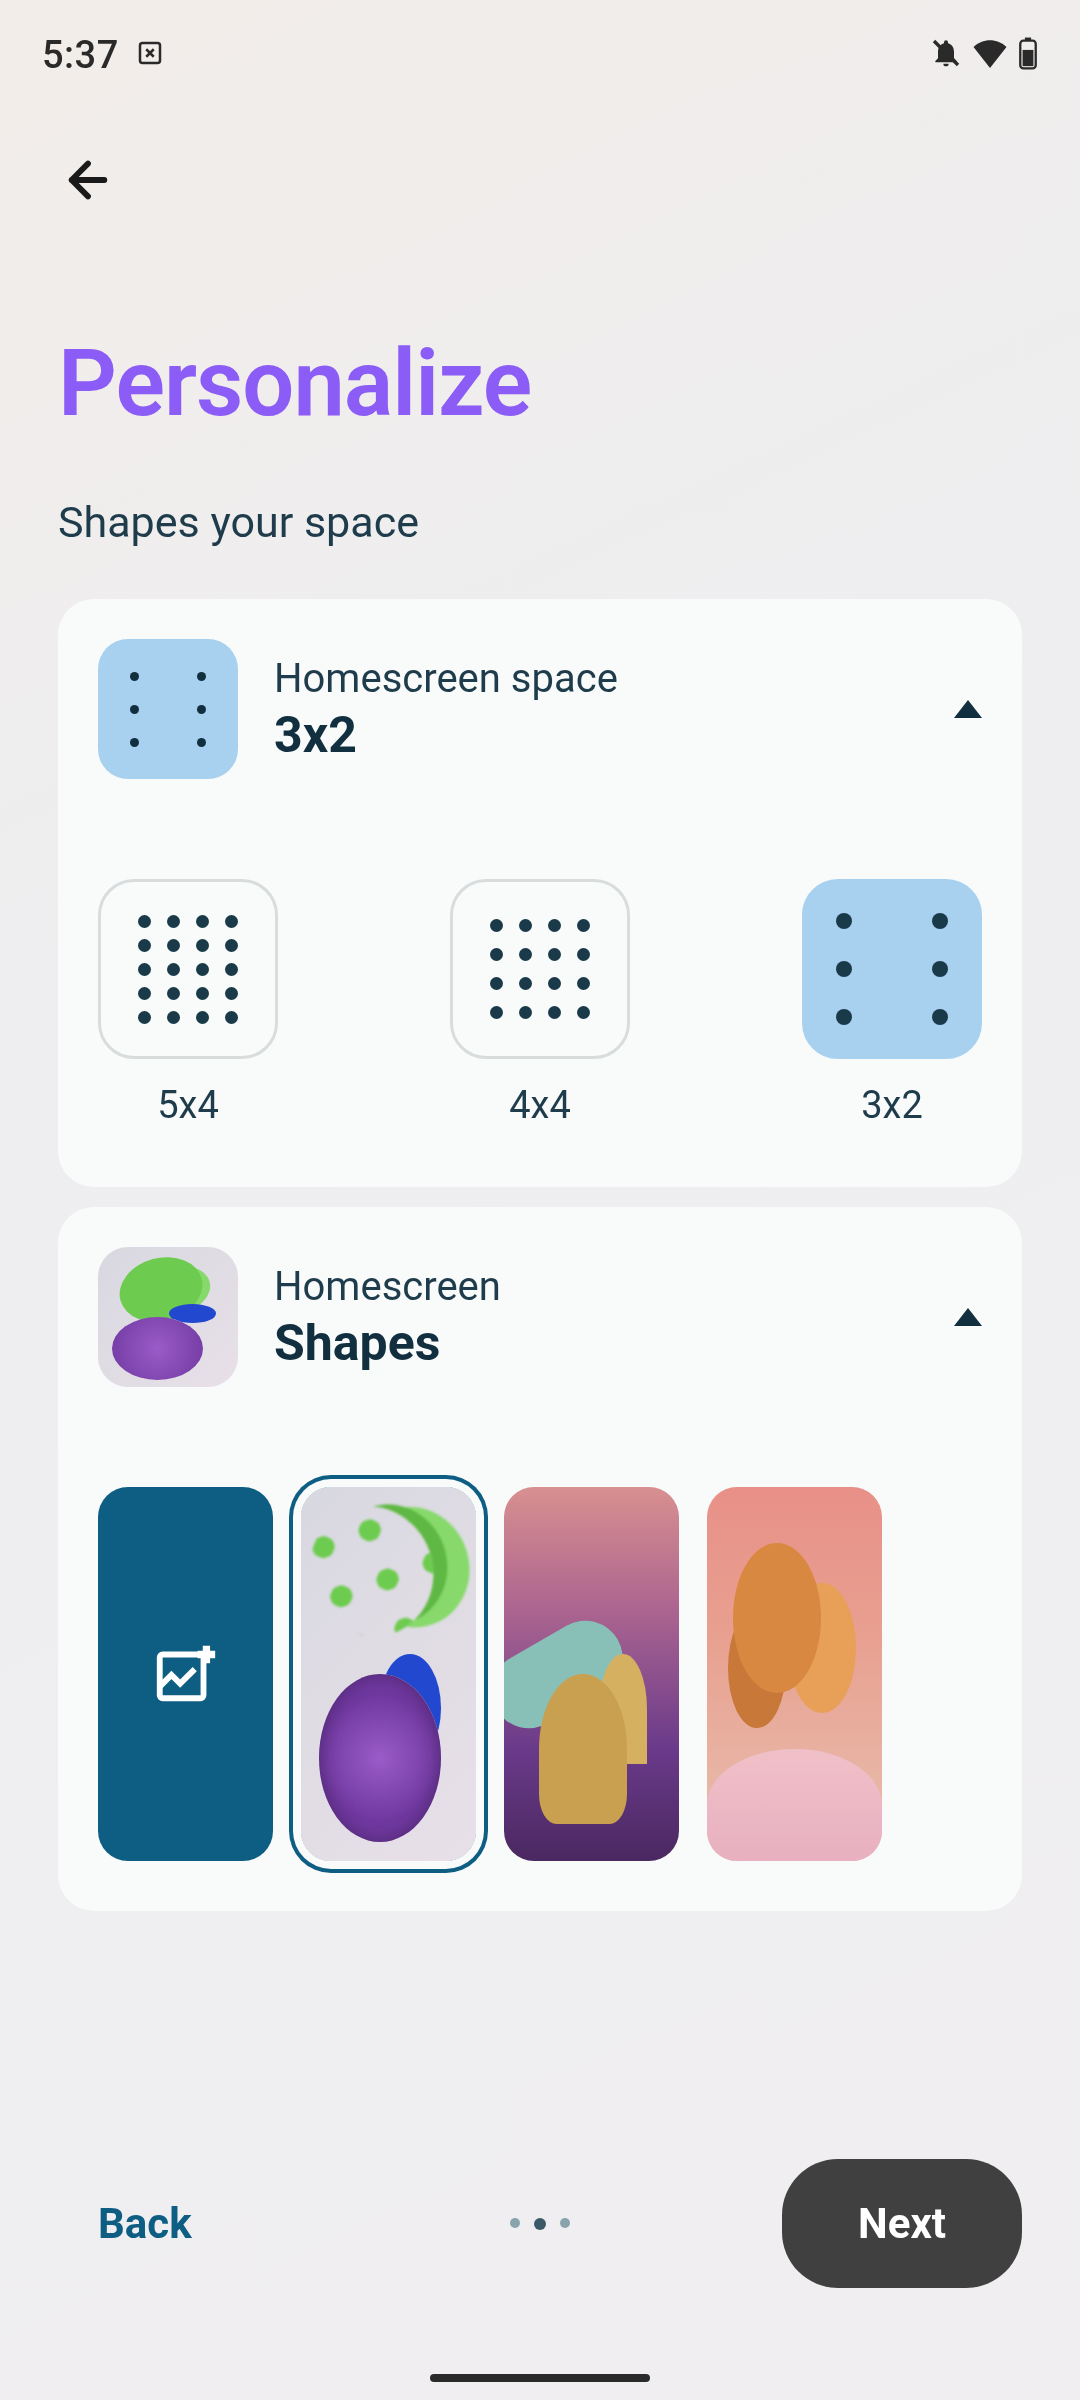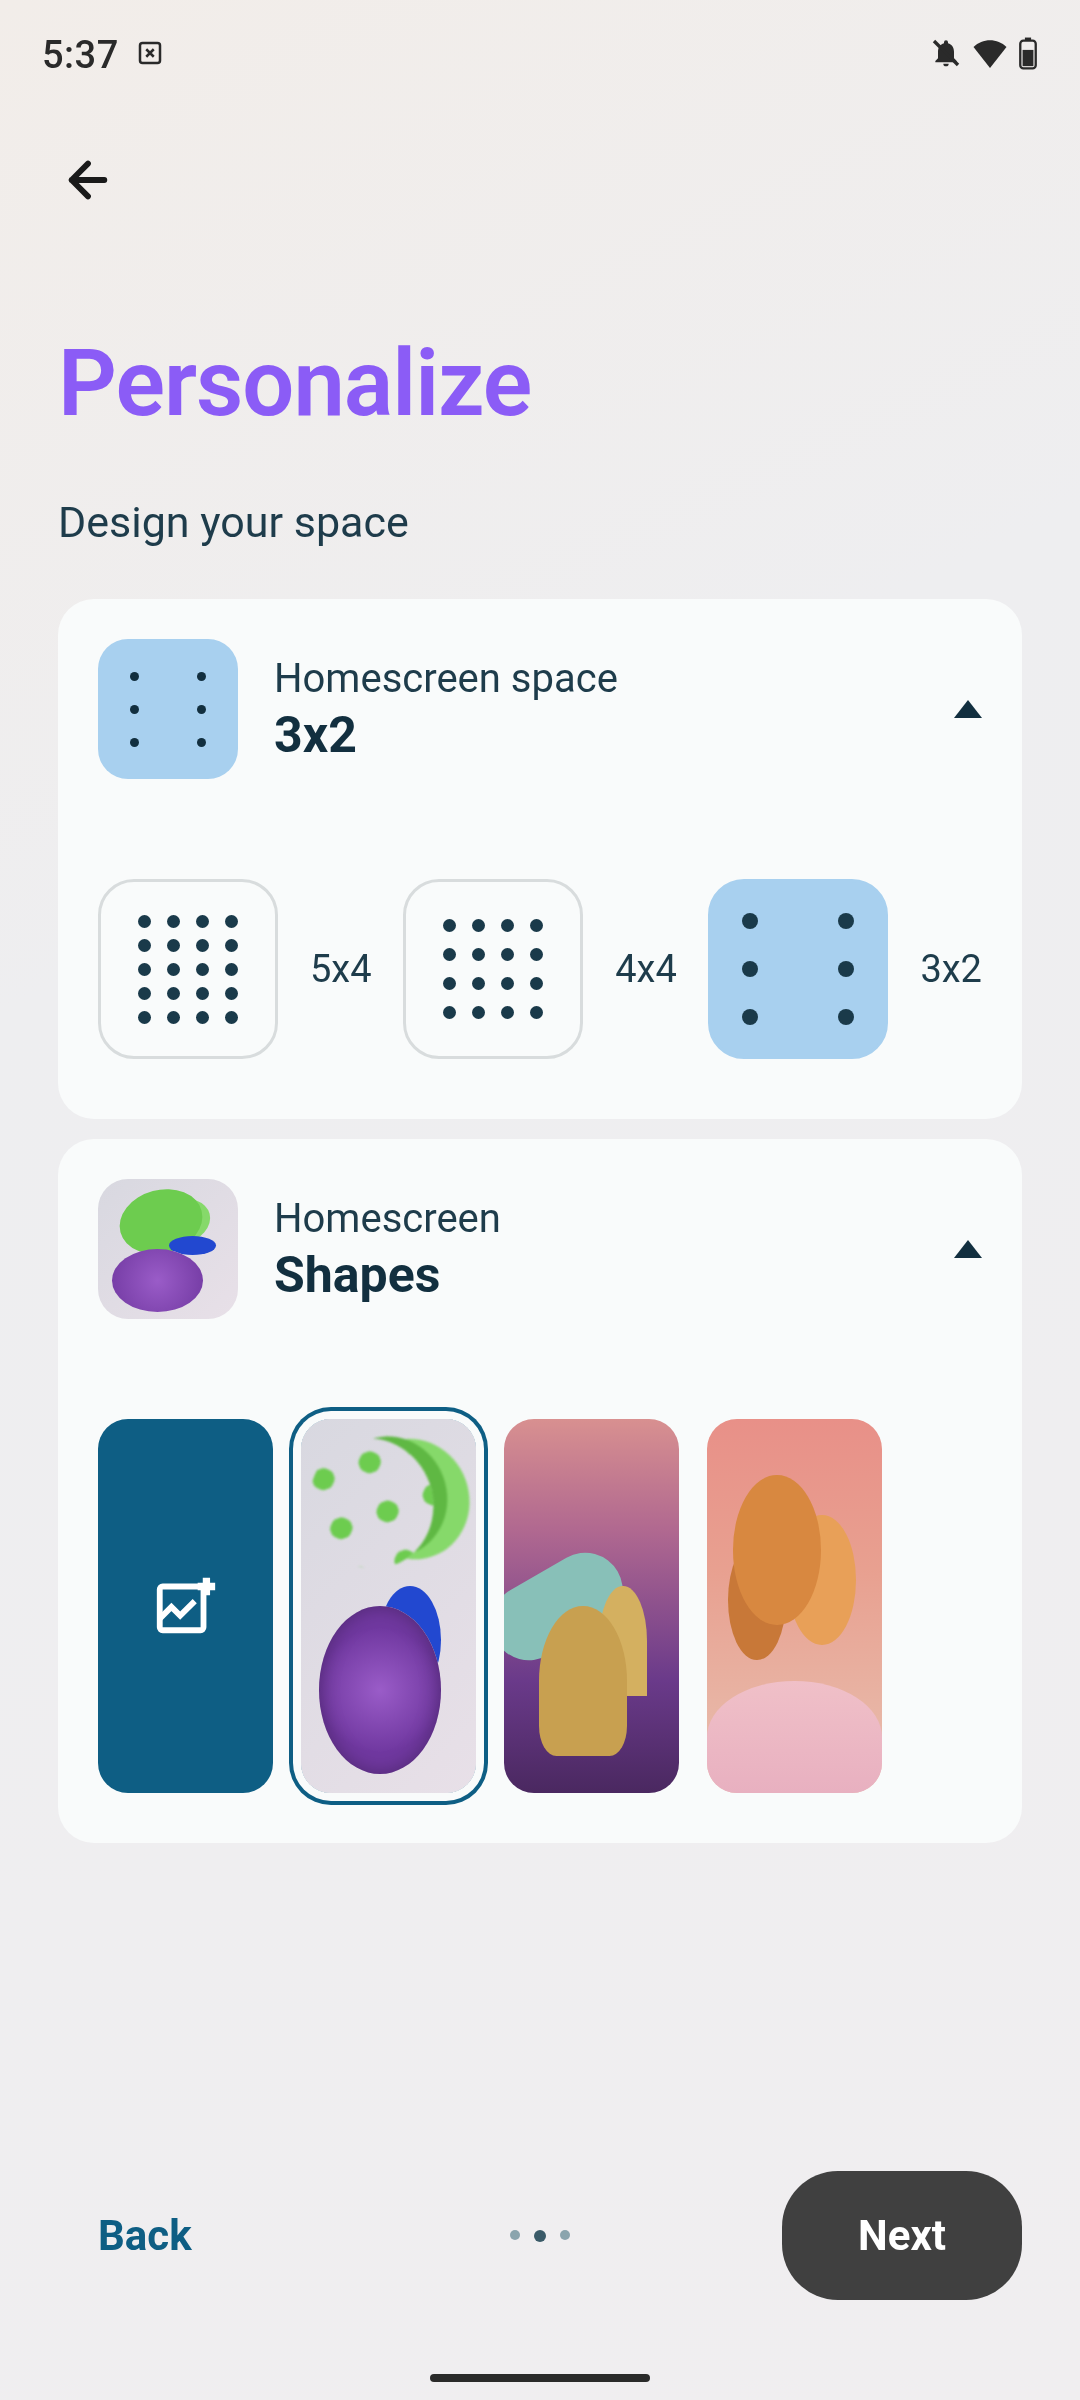--- a/index.html
+++ b/index.html
@@ -49,21 +49,21 @@
     width: 140px; height: 140px; border-radius: 30px;
     flex-shrink: 0;
     overflow: hidden;
   }
   .card-titles { flex: 1; }
   .card-label { font-size: 40px; color: #1e3c4b; font-weight: 400; }
   .card-value { font-size: 50px; color: #122f3f; font-weight: 700; margin-top: 4px; }
   .caret { width: 0; height: 0; border-left: 14px solid transparent; border-right: 14px solid transparent; border-bottom: 18px solid #122f3f; }
 
   .grid-options { display: flex; justify-content: space-between; gap: 24px; margin-top: 100px; padding-bottom: 20px; }
-  .grid-option { display: flex; flex-direction: row; align-items: center; gap: 32px; }
+  .grid-option { display: flex; flex-direction: column; align-items: center; gap: 24px; }
   .grid-box {
     width: 180px; height: 180px; border-radius: 36px;
     border: 3px solid #d8dcdd;
     display: flex; align-items: center; justify-content: center;
   }
   .grid-box.selected { background: #a8d0ef; border-color: #a8d0ef; }
   .grid-label { font-size: 38px; color: #1e3c4b; }
 
   .dots-grid { display: grid; gap: 10px; }
   .dot { width: 13px; height: 13px; border-radius: 50%; background: #1a3a4a; }
@@ -80,21 +80,21 @@
     position: relative;
   }
   .bg-option.selected { box-shadow: 0 0 0 8px #f9fbfb, 0 0 0 12px #0e5e84; }
   .bg-add {
     background: #0e5e84;
     display: flex; align-items: center; justify-content: center;
   }
 
   .bottom-bar {
     position: absolute;
-    bottom: 100px;
+    bottom: 112px;
     left: 0; right: 0;
     display: flex;
     align-items: center;
     justify-content: space-between;
     padding: 0 58px;
   }
   .back-text { font-size: 42px; font-weight: 700; color: #0e5e84; padding: 30px 40px; }
   .next-btn {
     background: #404040; color: #fff;
     font-size: 42px; font-weight: 700;
@@ -216,21 +216,21 @@
 <div class="back-area">
   <div class="back-btn">
     <svg width="56" height="56" viewBox="0 0 24 24" fill="none" stroke="#1a1a1a" stroke-width="2.5" stroke-linecap="round" stroke-linejoin="round">
         <path d="M19 12H5M12 19l-7-7 7-7"></path>
       </svg>
   </div>
 </div>
 
 <div class="header">
   <h1 class="title">Personalize</h1>
-  <p class="subtitle">Design your space</p>
+  <p class="subtitle">Shapes your space</p>
 </div>
 
 <div class="card">
   <div class="card-header">
     <div class="card-thumb">
       <div class="dots-grid" style="grid-template-columns:repeat(2,1fr);grid-template-rows:repeat(3,1fr);gap:24px 58px;">
         <span class="dot small"></span>
           <span class="dot small"></span>
         <span class="dot small"></span>
           <span class="dot small"></span>

